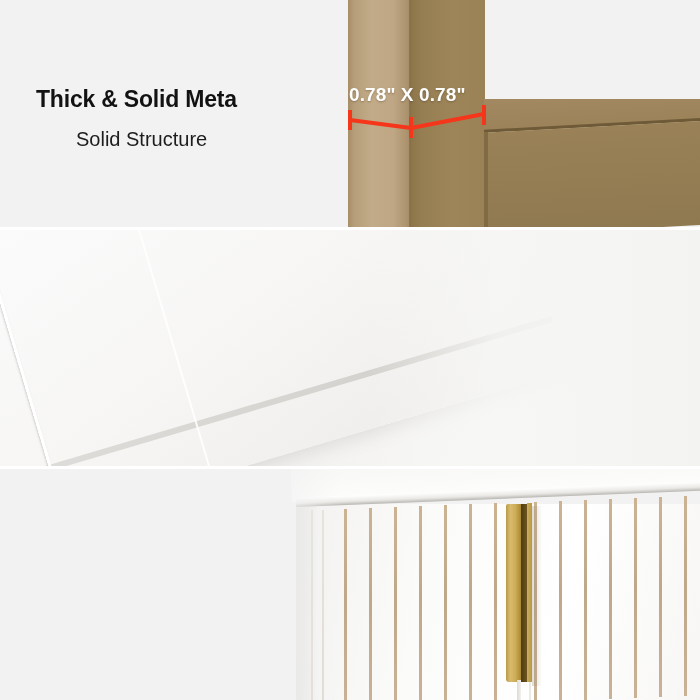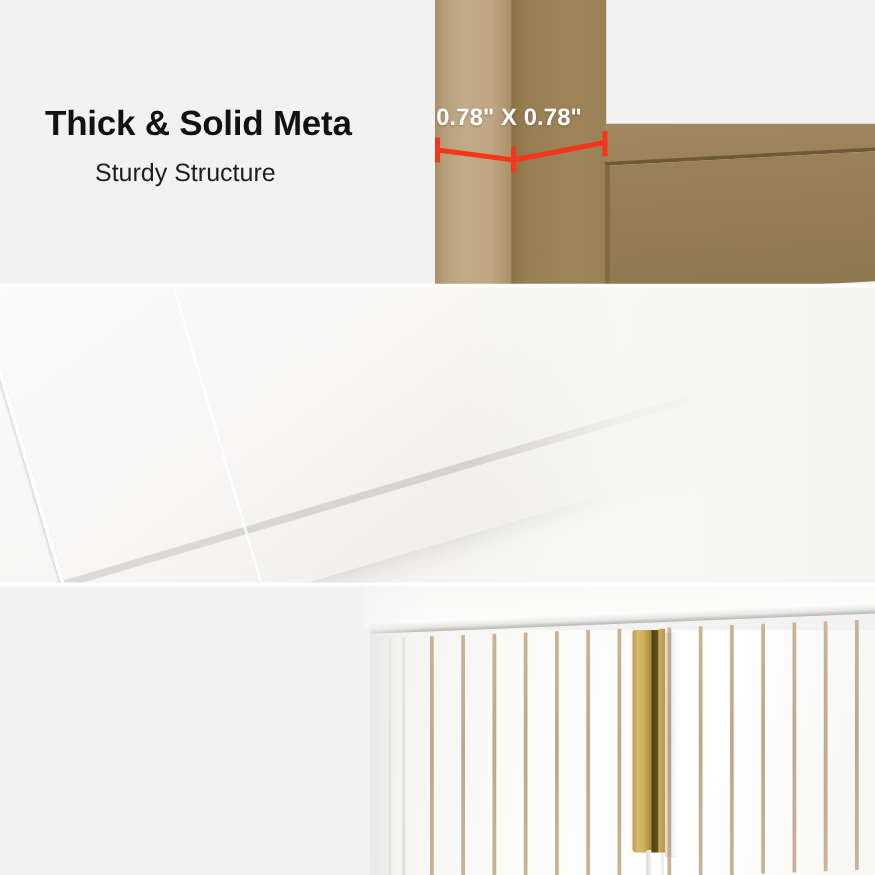--- a/index.html
+++ b/index.html
@@ -58,21 +58,21 @@
   }
   .feature-sub {
     margin: 0;
     font-weight: normal;
     color: #1d1d1d;
     white-space: nowrap;
   }
 
   
   .tb-1 { left: 36px; top: 82px; }
-  .tb-1 .feature-title { font-size: 28px; line-height: 34px; text-align: center; }
+  .tb-1 .feature-title { font-size: 23px; line-height: 34px; text-align: center; }
   .tb-1 .feature-sub   { font-size: 20px; line-height: 28px; margin-top: 9px; margin-left: 40px; }
 
   
   .frame-art {
     position: absolute;
     inset: 0;
     z-index: 10;
   }
   .post-left {
     position: absolute;
@@ -370,21 +370,21 @@
           <line x1="12" y1="20" x2="73" y2="28"></line>
           <line x1="73" y1="17" x2="73" y2="38"></line>
           <line x1="73" y1="28" x2="146" y2="14"></line>
           <line x1="146" y1="5" x2="146" y2="25"></line>
         </g>
       </svg>
     </div>
 
     <div class="text-block tb-1">
       <h2 class="feature-title">Thick &amp; Solid Meta</h2>
-      <p class="feature-sub">Sturdy Structure</p>
+      <p class="feature-sub">Solid Structure</p>
     </div>
   </section>
 
   <div class="panel-divider divider-1"></div>
 
   <section class="panel panel-2">
 
     <div class="hinge-scene">
       <div class="cab-bg"></div>
       <div class="cab-inner"></div>

